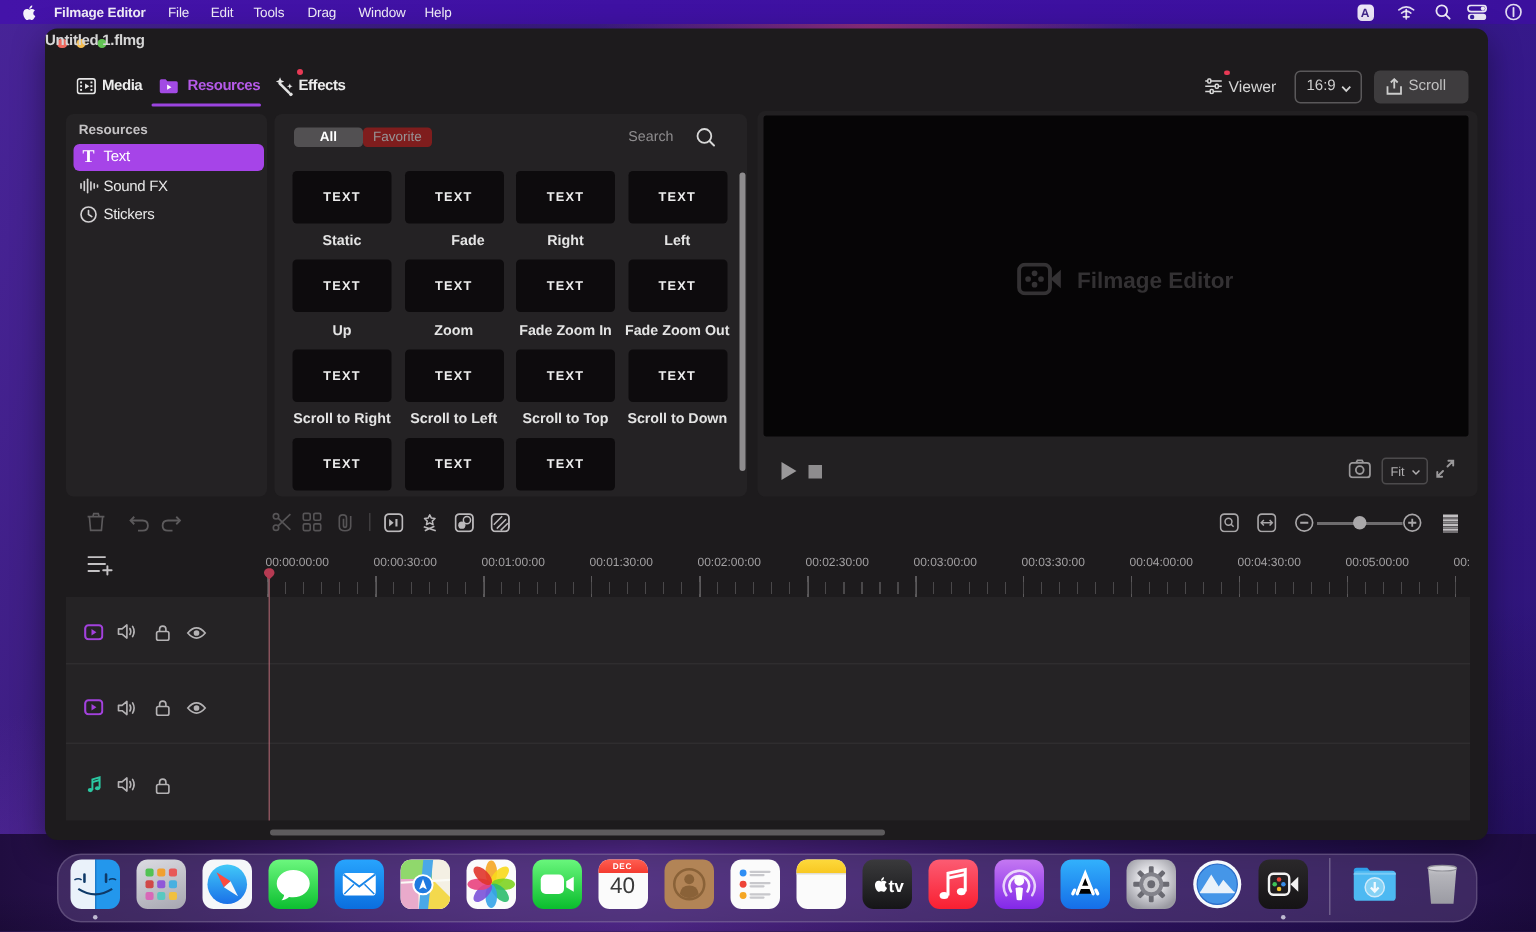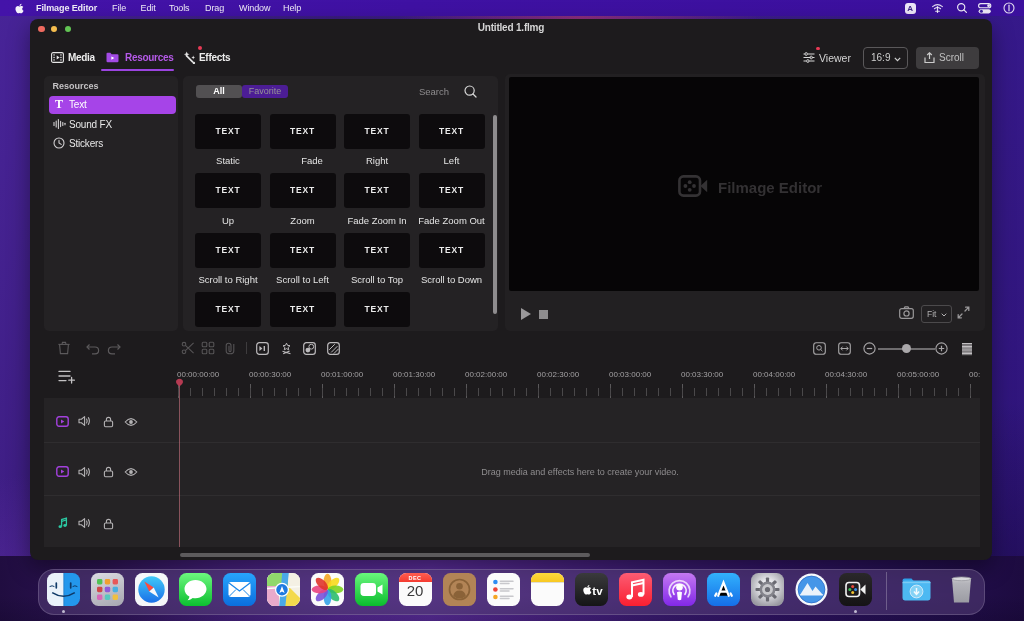--- a/index.html
+++ b/index.html
@@ -15,21 +15,21 @@
  linear-gradient(100deg, rgba(72,36,152,0.9) 0%, rgba(52,25,118,0.55) 30%, rgba(50,24,140,0.0) 55%, rgba(50,23,136,0.78) 88%),
  linear-gradient(180deg, #432093 0%, #37186e 34%, #2a1156 62%, #1f0b42 100%)}
 #menubar{position:absolute;left:0;top:0;width:1024px;height:16px;
 background:linear-gradient(90deg,#4413a9 0%,#3f11a3 40%,#3b109d 100%);
 color:rgba(255,255,255,0.92);font-size:9px;letter-spacing:-0.1px;line-height:16px}
 #menubar .mi{position:absolute;top:0}
 #window{position:absolute;left:30px;top:19px;width:962px;height:541px;background:#1d1b1d;border-radius:8px;box-shadow:0 8px 22px rgba(0,0,0,0.4)}
 .light{position:absolute;top:6.75px;width:6.5px;height:6.5px;border-radius:50%}
 .panel{position:absolute;top:57px;height:255px;background:#242224;border-radius:5px}
 .tile{position:absolute;width:66px;height:35px;background:#0d0b0d;border-radius:3px;color:#ececec;font-weight:bold;font-size:8.5px;letter-spacing:0.8px;text-align:center;line-height:35px}
-.tlbl{position:absolute;width:80px;text-align:center;font-size:9.5px;color:#e4e4e4;font-weight:normal}
+.tlbl{position:absolute;width:80px;text-align:center;font-size:9.5px;color:#e4e4e4;font-weight:bold}
 .rlbl{position:absolute;top:8px;font-size:8px;color:#a2a0a2;white-space:nowrap}
 .dk{position:absolute;top:572.5px;width:33px;height:33px;border-radius:7.5px}
 </style>
 </head>
 <body>
 <div id="wall"></div>
 <div class="abs" style="left:0;top:556px;width:1024px;height:65px;background:linear-gradient(180deg, rgba(0,0,20,0) 60%, rgba(5,0,20,0.18) 100%), linear-gradient(90deg,#200d40 0%,#2d1453 10%,#44207a 22%,#542890 33%,#582c96 42%,#4c2484 52%,#3c1c72 63%,#301463 75%,#251052 88%,#1d0b40 100%)"></div>
 
 <div id="menubar">
  <svg class="abs" style="left:14px;top:2.5px" width="11" height="11" viewBox="0 0 384 512">
@@ -61,21 +61,21 @@
  </svg>
  <svg class="abs" style="left:1003px;top:2px" width="12" height="12" viewBox="0 0 12 12">
   <circle cx="6" cy="6" r="5" fill="none" stroke="rgba(255,255,255,0.85)" stroke-width="1.1"></circle>
   <path d="M6 3.2 L6 8.8" stroke="rgba(255,255,255,0.85)" stroke-width="1.2" stroke-linecap="round"></path>
  </svg>
 </div>
 <div id="window">
  <div class="light" style="left:8.3px;background:#ee6a5f"></div>
  <div class="light" style="left:20.8px;background:#f5bd4f"></div>
  <div class="light" style="left:34.8px;background:#62c454"></div>
- <div class="abs" style="left:0;top:1px;width:962px;text-align:center;font-size:10px;letter-spacing:-0.2px;font-weight:bold;color:#d6d6d6;line-height:16px">Untitled 1.flmg</div>
+ <div class="abs" style="left:0;top:1px;width:962px;text-align:left;font-size:10px;letter-spacing:-0.2px;font-weight:bold;color:#d6d6d6;line-height:16px">Untitled 1.flmg</div>
 
  <svg class="abs" style="left:21px;top:33px" width="13" height="11" viewBox="0 0 13 11">
    <rect x="0.6" y="0.6" width="11.8" height="9.8" rx="1.5" fill="none" stroke="#e6e6e6" stroke-width="1.1"></rect>
    <rect x="2.4" y="2.3" width="1.3" height="1.3" fill="#e6e6e6"></rect>
       <rect x="2.4" y="4.8" width="1.3" height="1.3" fill="#e6e6e6"></rect>
       <rect x="2.4" y="7.3" width="1.3" height="1.3" fill="#e6e6e6"></rect>
    <rect x="9.3" y="2.3" width="1.3" height="1.3" fill="#e6e6e6"></rect>
       <rect x="9.3" y="4.8" width="1.3" height="1.3" fill="#e6e6e6"></rect>
       <rect x="9.3" y="7.3" width="1.3" height="1.3" fill="#e6e6e6"></rect>
    <path d="M5.7 3.6 L8.6 5.5 L5.7 7.4 Z" fill="#e6e6e6"></path>
@@ -134,21 +134,21 @@
       </svg>
    <div class="abs" style="left:25px;top:43px;font-size:10px;letter-spacing:-0.2px;color:#e8e8e8">Sound FX</div>
    <svg class="abs" style="left:9px;top:60.5px" width="12" height="12" viewBox="0 0 12 12">
         <circle cx="6" cy="6" r="5" fill="none" stroke="#d2d0d2" stroke-width="1.1"></circle>
         <path d="M6 3.4 L6 6 L8.2 7.4" fill="none" stroke="#d2d0d2" stroke-width="1.1" stroke-linecap="round"></path>
       </svg>
    <div class="abs" style="left:25px;top:61.5px;font-size:10px;letter-spacing:-0.2px;color:#e8e8e8">Stickers</div>
  </div>
  <div class="panel" style="left:153px;width:315px;overflow:hidden">
    <div class="abs" style="left:13px;top:8.5px;width:46px;height:13px;background:#525052;border-radius:3px;color:#fff;font-size:9px;font-weight:bold;text-align:center;line-height:13px">All</div>
-   <div class="abs" style="left:59px;top:8.5px;width:46px;height:13px;background:#4c1d95;border-radius:3px;color:#969496;font-size:9px;text-align:center;line-height:13px">Favorite</div>
+   <div class="abs" style="left:59px;top:8.5px;width:46px;height:13px;background:#7f1d1d;border-radius:3px;color:#969496;font-size:9px;text-align:center;line-height:13px">Favorite</div>
    <div class="abs" style="left:226px;top:10px;width:40px;text-align:right;font-size:9.5px;color:#8e8c8e">Search</div>
    <svg class="abs" style="left:280px;top:7.5px" width="15" height="15" viewBox="0 0 15 15">
         <circle cx="6.6" cy="6.6" r="4.6" fill="none" stroke="#d8d8d8" stroke-width="1.2"></circle>
         <path d="M10 10 L13 13" stroke="#d8d8d8" stroke-width="1.3" stroke-linecap="round"></path>
       </svg>
    <div class="tile" style="left:12px;top:37.5px">TEXT</div>
    <div class="tile" style="left:86.5px;top:37.5px">TEXT</div>
    <div class="tile" style="left:161px;top:37.5px">TEXT</div>
    <div class="tile" style="left:235.5px;top:37.5px">TEXT</div>
    <div class="tlbl" style="left:5px;top:79px">Static</div>
@@ -356,21 +356,20 @@
         <path d="M3.4 5 L3.4 3.4 Q3.4 1.4 5.5 1.4 Q7.6 1.4 7.6 3.4 L7.6 5" fill="none" stroke="#b4b2b4" stroke-width="1.1"></path>
       </svg>
    <svg class="abs" style="left:80px;top:18.5px" width="14" height="10" viewBox="0 0 14 10">
         <path d="M1.2 5 Q7 -1.8 12.8 5 Q7 11.8 1.2 5 Z" fill="none" stroke="#b4b2b4" stroke-width="1.1"></path>
         <circle cx="7" cy="5" r="1.9" fill="#b4b2b4"></circle>
       </svg>
    <svg class="abs" style="left:80px;top:69px" width="14" height="10" viewBox="0 0 14 10">
         <path d="M1.2 5 Q7 -1.8 12.8 5 Q7 11.8 1.2 5 Z" fill="none" stroke="#b4b2b4" stroke-width="1.1"></path>
         <circle cx="7" cy="5" r="1.9" fill="#b4b2b4"></circle>
       </svg>
-   <div class="abs" style="left:336px;top:69px;width:400px;text-align:center;font-size:9px;color:#8e8c8e">Drag media and effects here to create your video.</div>
  </div>
 
  <svg class="abs" style="left:144.5px;top:358.5px" width="9" height="12" viewBox="0 0 9 12">
       <path d="M4.5 0.8 C6.6 0.8 8 2.1 8 3.9 C8 5.7 5.6 7.3 4.5 8.4 C3.4 7.3 1 5.7 1 3.9 C1 2.1 2.4 0.8 4.5 0.8 Z" fill="#b53a52"></path>
     </svg>
  <div class="abs" style="left:148.5px;top:367px;width:1px;height:161px;background:rgba(205,115,130,0.6)"></div>
  <div class="abs" style="left:150px;top:533.5px;width:410px;height:4.5px;background:#5d5b5d;border-radius:2.5px"></div>
 </div>
 <div class="abs" style="left:38px;top:568.5px;width:947px;height:46px;background:rgba(82,60,118,0.58);border:1px solid rgba(255,255,255,0.16);border-radius:16px"></div>
 <div class="dk" style="left:46.5px;background:linear-gradient(90deg,#eaf2fa 0 49.5%,#2397ec 50.5% 100%)">
@@ -451,21 +450,21 @@
     </svg>
 </div>
 <div class="dk" style="left:354.5px;background:linear-gradient(180deg,#69f67c,#0abd2d)">
   <svg width="33" height="33" viewBox="0 0 33 33">
       <rect x="5.5" y="10" width="15.5" height="13" rx="3.4" fill="#fff"></rect>
       <path d="M22.5 14.5 L27.5 11.5 L27.5 21.5 L22.5 18.5 Z" fill="#fff"></path>
     </svg>
 </div>
 <div class="dk" style="left:398.5px;background:#fbfbfb">
   <div class="abs" style="left:0;top:0;width:33px;height:9.5px;background:linear-gradient(180deg,#ff5e51,#f43b30);border-radius:7.5px 7.5px 0 0;color:#fff;font-size:5.5px;font-weight:bold;text-align:center;line-height:10px;letter-spacing:0.5px">DEC</div>
-  <div class="abs" style="left:0;top:9px;width:33px;text-align:center;font-size:15px;color:#3a3a3a;font-weight:400">20</div>
+  <div class="abs" style="left:0;top:9px;width:33px;text-align:center;font-size:15px;color:#3a3a3a;font-weight:400">40</div>
 </div>
 <div class="dk" style="left:442.5px;background:#b28456">
   <svg width="33" height="33" viewBox="0 0 33 33">
       <circle cx="16.5" cy="16.5" r="10" fill="none" stroke="#8a6238" stroke-width="1.7"></circle>
       <circle cx="16.5" cy="13.2" r="3.3" fill="#8a6238"></circle>
       <path d="M10.2 23 Q11 17.4 16.5 17.4 Q22 17.4 22.8 23 Q19.8 25.6 16.5 25.6 Q13.2 25.6 10.2 23 Z" fill="#8a6238"></path>
     </svg>
 </div>
 <div class="dk" style="left:486.5px;background:#fbfbfb">
   <svg width="33" height="33" viewBox="0 0 33 33">

